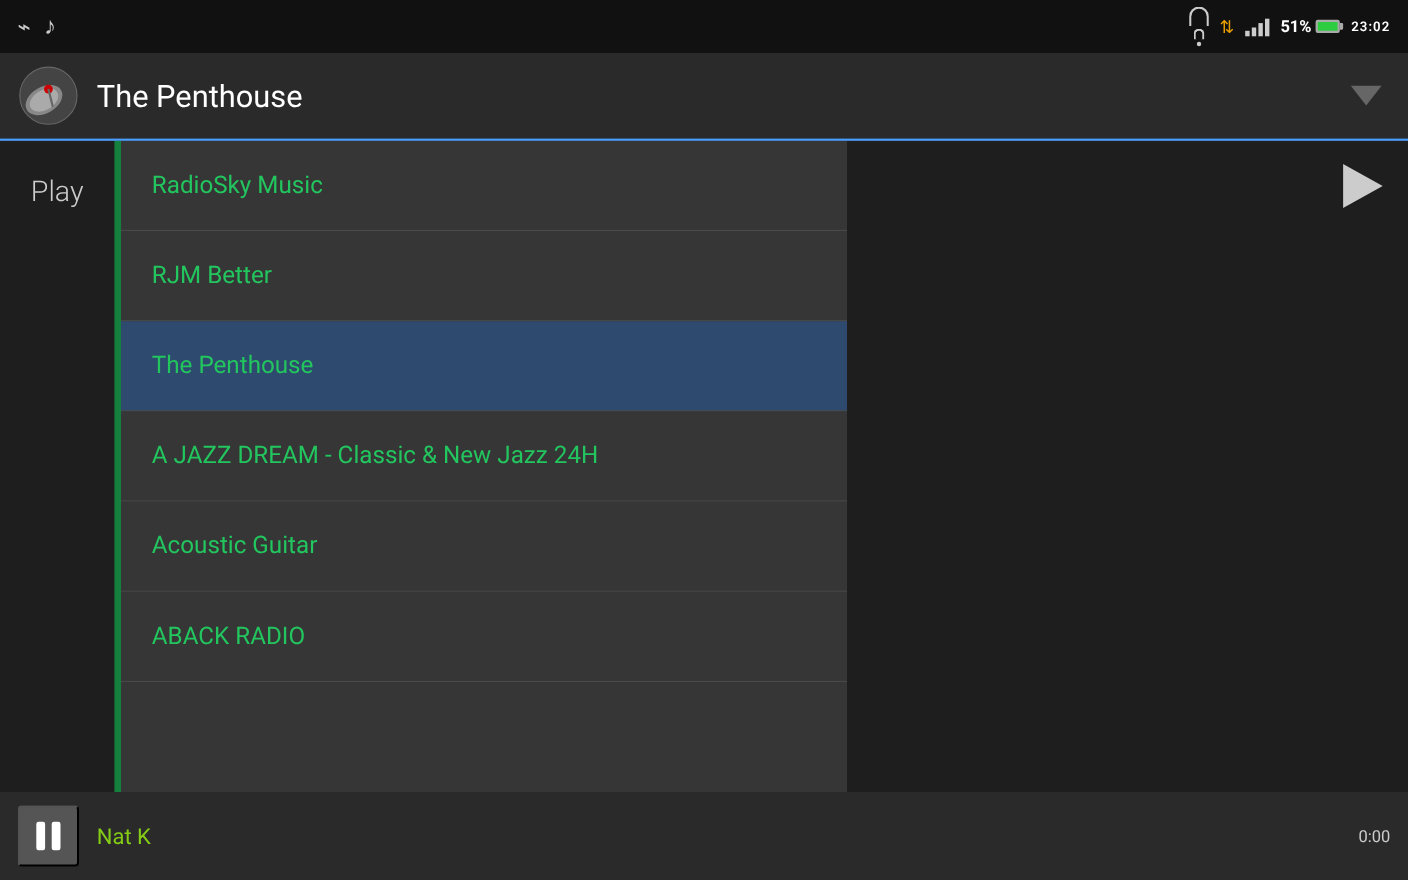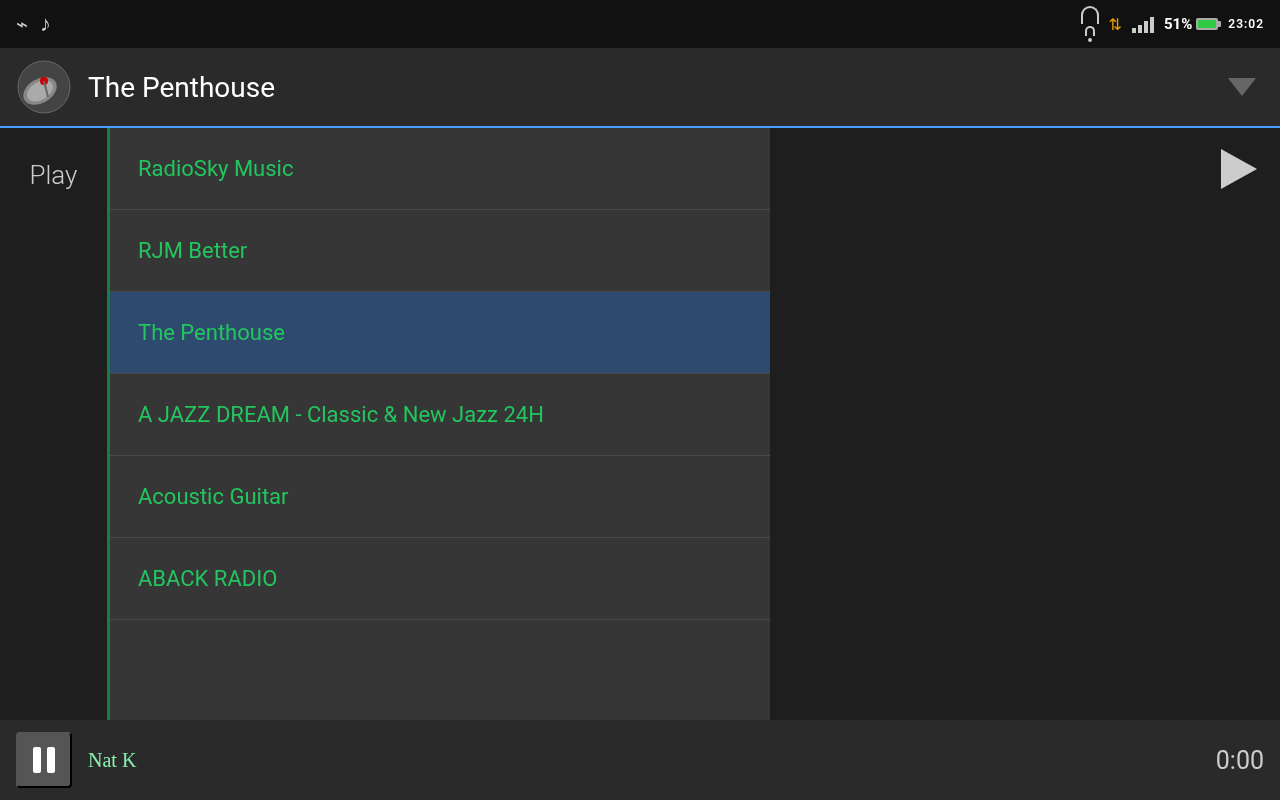--- a/index.html
+++ b/index.html
@@ -133,21 +133,21 @@
     }
 
     
     .left-panel {
       width: 110px;
       height: 100%;
       display: flex;
       flex-direction: column;
       align-items: center;
       padding-top: 32px;
-      border-right: 3px solid #15803d;
+      border-right: 6px solid #15803d;
     }
 
     .play-label {
       font-size: 26px;
       color: #cccccc;
       font-weight: 300;
     }
 
     
     .dropdown-list {
@@ -230,30 +230,29 @@
 
     .pause-bar {
       width: 8px;
       height: 26px;
       background: #ffffff;
       border-radius: 2px;
     }
 
     .now-playing-text {
       font-size: 20px;
-      color: #86efac;
+      color: #84cc16;
       flex: 1;
       white-space: nowrap;
       overflow: hidden;
       text-overflow: ellipsis;
-      font-family: Liberation Serif, serif;
     }
 
     .time-display {
-      font-size: 25px;
+      font-size: 15px;
       color: #cccccc;
       margin-left: auto;
       text-align: right;
     }
 
     
     .usb-text {
       font-size: 20px;
       color: #cccccc;
     }

